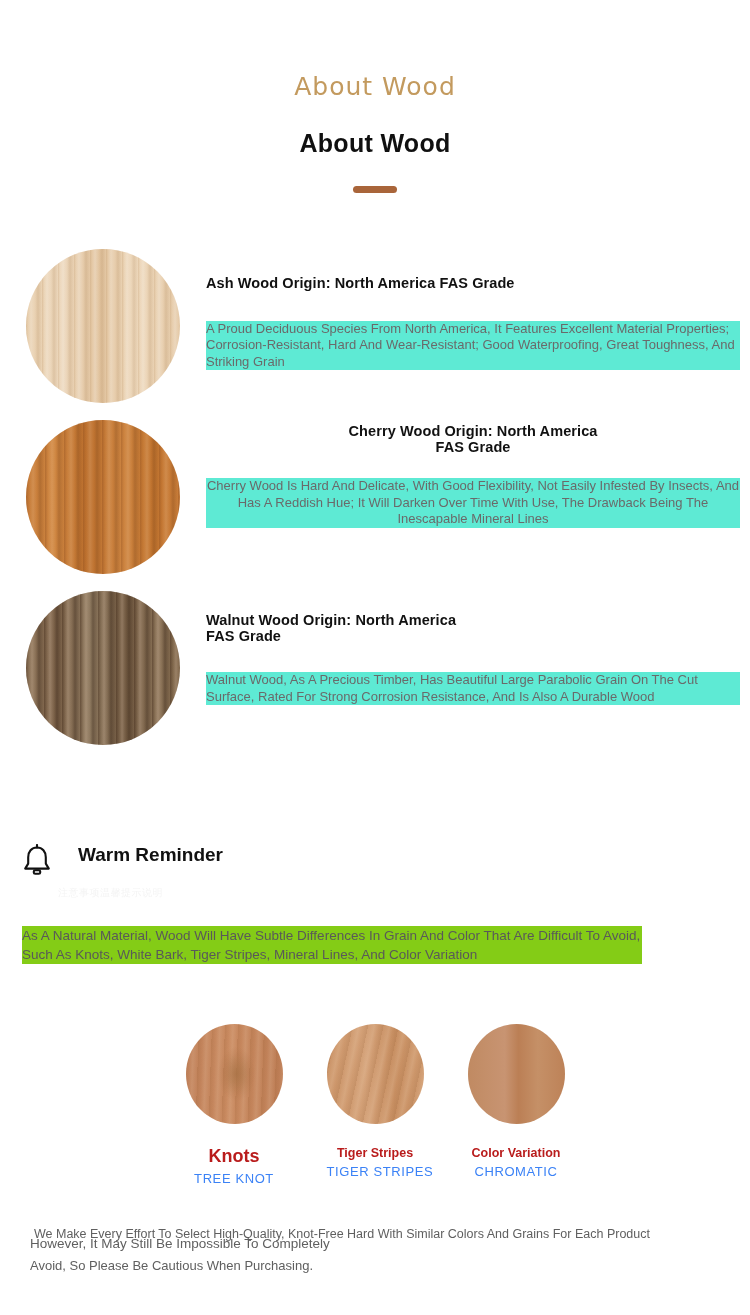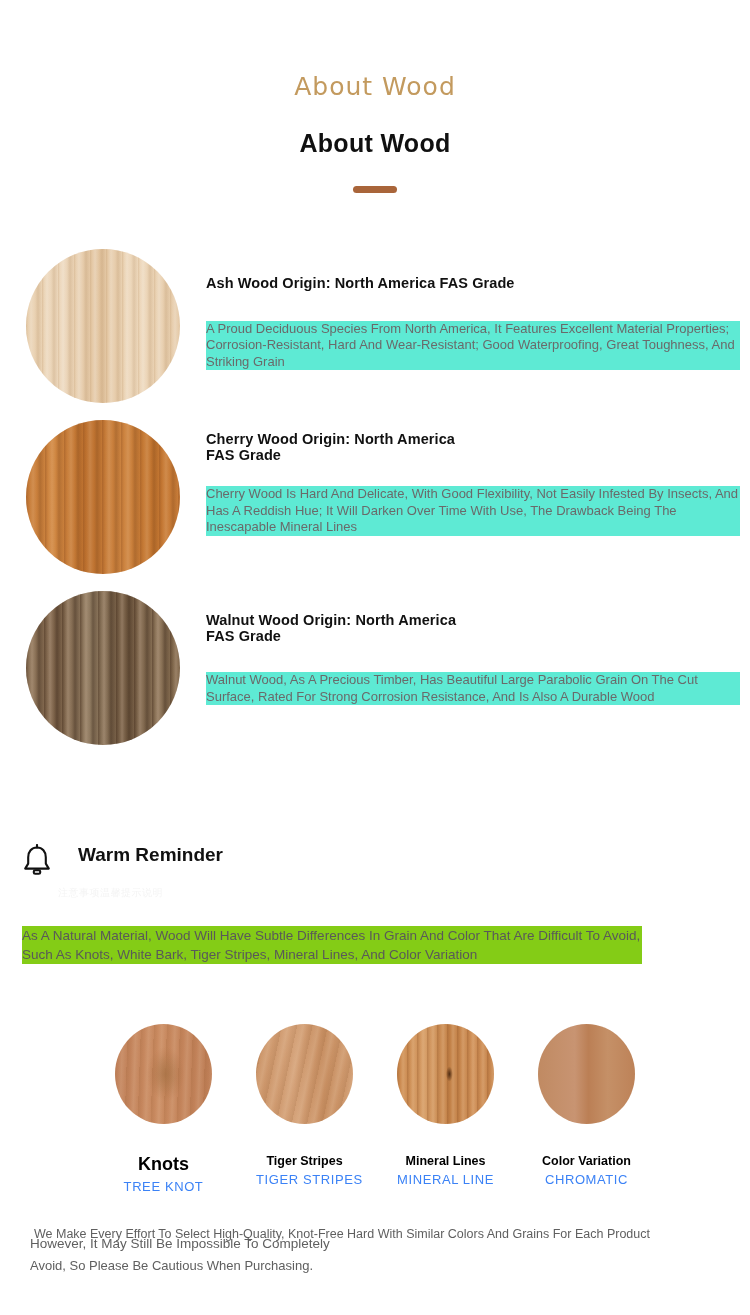--- a/index.html
+++ b/index.html
@@ -104,21 +104,21 @@
   .species-desc {
     font-size: 13px;
     color: #6a6a6a;
     line-height: 16.5px;
     background: #5eead4;
   }
 
   
   .row-ash .species-text { top: 27px; }
   .row-ash .species-desc { margin-top: 29px; }
-  .row-cherry .species-text { top: 12px; }
+  .row-cherry .species-text { top: 4px; text-align: center; }
   .row-cherry .species-desc { margin-top: 23px; }
   .row-walnut .species-text { top: 22px; }
   .row-walnut .species-desc { margin-top: 28px; }
 
   
   .reminder {
     position: relative;
     margin-top: 82px;
     padding-left: 22px;
   }
@@ -193,24 +193,24 @@
       radial-gradient(ellipse 4px 9px at 54% 50%, rgba(60,30,10,0.85) 0%, rgba(60,30,10,0) 85%),
       repeating-linear-gradient(90deg, rgba(130,72,30,0.30) 0px, rgba(130,72,30,0) 3px, rgba(255,226,190,0.22) 6px, rgba(130,72,30,0) 10px),
       linear-gradient(90deg,#c9874c 0%, #d49a63 30%, #c17f45 55%, #cd8d55 80%, #c5834a 100%);
   }
   .grain-chromatic {
     background:
       linear-gradient(90deg,#c08a62 0%, #c89472 38%, #bb7f55 52%, #c59067 72%, #bd8258 100%),
       repeating-linear-gradient(90deg, rgba(125,75,38,0.12) 0px, rgba(125,75,38,0) 6px);
   }
   .defect-label {
-    margin-top: 30px;
+    margin-top: 22px;
     font-size: 12.5px;
     font-weight: bold;
-    color: #000000;
+    color: #b91c1c;
     white-space: nowrap;
   }
   .defect-label.big { font-size: 18px; }
   .defect-sub {
     margin-top: 4px;
     font-size: 13px;
     color: #3b82f6;
     letter-spacing: 0.6px;
     white-space: nowrap;
   }
@@ -320,27 +320,20 @@
 
 
   <div class="defect">
     <div class="defect-swatch">
       <div class="grain grain-tiger"></div>
     </div>
     <div class="defect-label">Tiger Stripes</div>
     <div class="defect-sub">TIGER STRIPES</div>
   </div>
 
-  <div class="defect">
-    <div class="defect-swatch">
-      <div class="grain grain-mineral"></div>
-    </div>
-    <div class="defect-label">Mineral Lines</div>
-    <div class="defect-sub">MINERAL LINE</div>
-  </div>
 
   <div class="defect">
     <div class="defect-swatch">
       <div class="grain grain-chromatic"></div>
     </div>
     <div class="defect-label">Color Variation</div>
     <div class="defect-sub">CHROMATIC</div>
   </div>
 
 </div>

